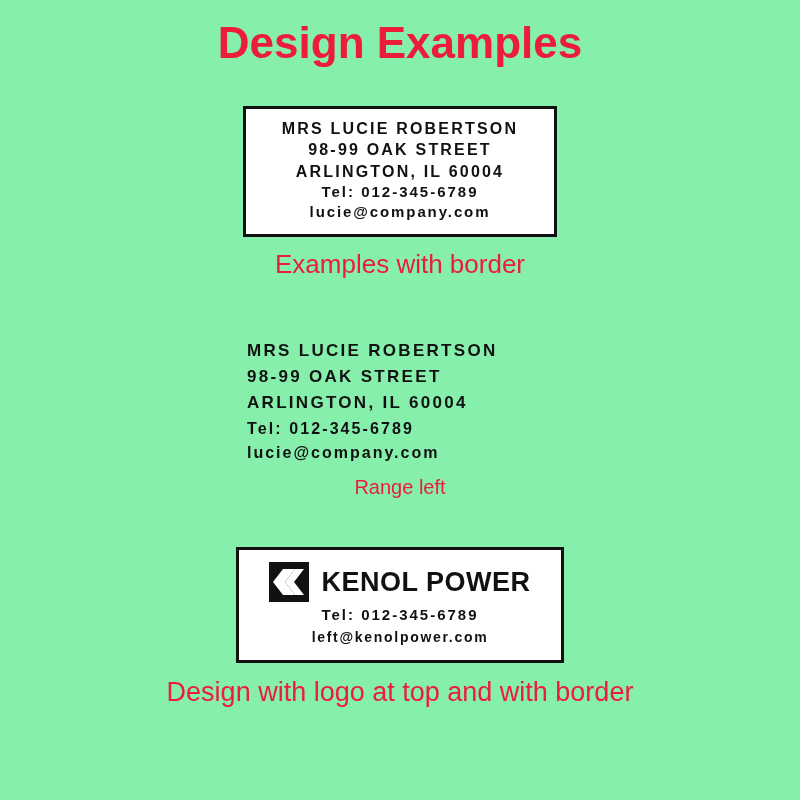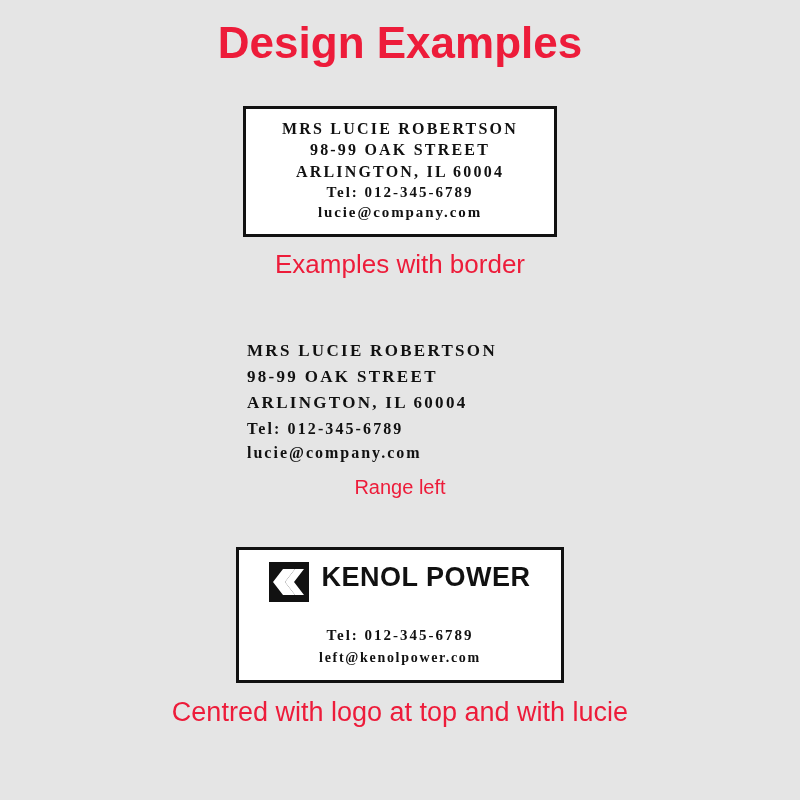--- a/index.html
+++ b/index.html
@@ -7,21 +7,21 @@
     padding: 0;
     width: 800px;
     height: 800px;
     background: #ffffff;
     font-family: "Liberation Sans", sans-serif;
   }
   .page {
     position: relative;
     width: 800px;
     height: 800px;
-    background: #e5e5e5;
+    background: #86efac;
     overflow: hidden;
   }
   .title {
     text-align: center;
     font-family: "Liberation Sans", sans-serif;
     font-weight: bold;
     font-size: 44px;
     color: #ed1c3a;
     letter-spacing: 0px;
     margin-top: 18px;
@@ -42,21 +42,21 @@
     border: 3px solid #111111;
     background: #ffffff;
     box-sizing: border-box;
   }
   .ex1-box {
     width: 314px;
     padding: 9px 10px 11px 10px;
     text-align: center;
   }
   .addr-line {
-    font-family: Liberation Serif, serif;
+    font-family: Liberation Sans, sans-serif;
     font-weight: bold;
     color: #111111;
     letter-spacing: 2.2px;
     line-height: 1.34;
     white-space: nowrap;
   }
   .ex1-box .addr-line { font-size: 16px; }
   .ex1-box .addr-line.small { font-size: 15px; letter-spacing: 2.0px; }
   .ex1-box .addr-line.email { font-size: 15px; font-weight: bold; letter-spacing: 1.9px; }
 
@@ -91,24 +91,24 @@
     display: flex;
     justify-content: center;
   }
   .ex3-box {
     width: 328px;
     padding: 12px 10px 12px 10px;
     text-align: center;
   }
   .logo-row {
     display: flex;
-    align-items: flex-start;
+    align-items: center;
     justify-content: center;
     gap: 12px;
-    margin-bottom: 22px;
+    margin-bottom: 2px;
   }
   .logo-mark {
     width: 40px;
     height: 40px;
     flex: 0 0 auto;
   }
   .brand {
     font-family: "Liberation Sans", sans-serif;
     font-weight: bold;
     font-size: 27px;
@@ -166,16 +166,16 @@
               <polygon points="8,7 20,7 10,20 20,33 8,33 -2,20" fill="#ffffff" transform="translate(6,0)"></polygon>
               <polygon points="22,7 31,7 21,20 31,33 22,33 12,20" fill="#ffffff" transform="translate(4,0)"></polygon>
             </svg>
           </span>
           <span class="brand">KENOL POWER</span>
         </div>
         <div class="addr-line">Tel: 012-345-6789</div>
         <div class="addr-line email">left@kenolpower.com</div>
       </div>
     </div>
-    <div class="caption cap3">Centred with logo at top and with lucie</div>
+    <div class="caption cap3">Design with logo at top and with border</div>
   </div>
 
 </div>
 
 </body></html>

